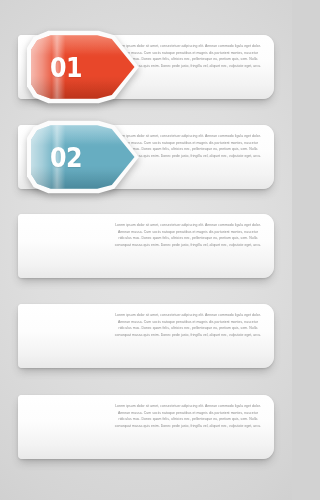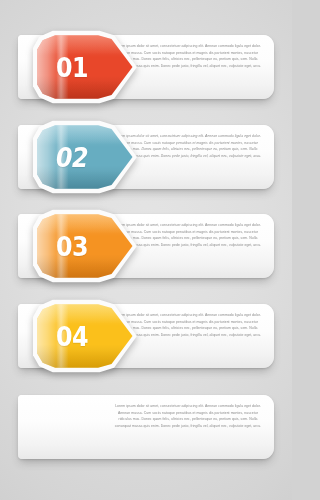--- a/index.html
+++ b/index.html
@@ -76,25 +76,26 @@
     line-height: 6.55px;
     letter-spacing: 0.06px;
     text-align: center;
     color: #8b8b8b;
     overflow: hidden;
   }
 
   
   .badge-wrap {
     position: absolute;
-    left: 33px;
+    left: 27px;
     top: -3px;
     width: 104px;
     height: 74px;
     filter: drop-shadow(0 3px 3.5px rgba(60,60,60,0.34));
+    padding-left: 8px;
   }
   
   .badge-outline {
     position: absolute;
     inset: 0;
     background: #fcfcfc;
     -webkit-clip-path: polygon(
         0% 24%, 6% 9%, 19% 1%,
         64% 1%, 78% 7%,
         100% 50%,
@@ -183,48 +184,38 @@
   <div class="row" style="top: 33px;">
     <div class="panel"></div>
     <div class="copy">Lorem ipsum dolor sit amet, consectetuer adipiscing elit. Aenean commodo ligula eget dolor. Aenean massa. Cum sociis natoque penatibus et magnis dis parturient montes, nascetur ridiculus mus. Donec quam felis, ultricies nec, pellentesque eu, pretium quis, sem. Nulla consequat massa quis enim. Donec pede justo, fringilla vel, aliquet nec, vulputate eget, arcu.</div>
     <div class="badge-wrap">
       <div class="badge-outline"></div>
       <div class="badge-face" style="background: linear-gradient(rgb(240, 106, 78) 0%, rgb(232, 71, 42) 30%, rgb(232, 71, 42) 70%, rgb(214, 59, 30) 100%);"></div>
       <div class="badge-num">01</div>
     </div>
   </div>
 
-  <div class="row" style="top: 123px; font-style: italic;">
+  <div class="row" style="top: 123px;">
     <div class="panel"></div>
     <div class="copy">Lorem ipsum dolor sit amet, consectetuer adipiscing elit. Aenean commodo ligula eget dolor. Aenean massa. Cum sociis natoque penatibus et magnis dis parturient montes, nascetur ridiculus mus. Donec quam felis, ultricies nec, pellentesque eu, pretium quis, sem. Nulla consequat massa quis enim. Donec pede justo, fringilla vel, aliquet nec, vulputate eget, arcu.</div>
     <div class="badge-wrap">
       <div class="badge-outline"></div>
       <div class="badge-face" style="background: linear-gradient(rgb(143, 198, 214) 0%, rgb(103, 173, 193) 30%, rgb(103, 173, 193) 70%, rgb(85, 156, 178) 100%);"></div>
       <div class="badge-num">02</div>
     </div>
   </div>
 
   <div class="row" style="top: 212px;">
     <div class="panel"></div>
     <div class="copy">Lorem ipsum dolor sit amet, consectetuer adipiscing elit. Aenean commodo ligula eget dolor. Aenean massa. Cum sociis natoque penatibus et magnis dis parturient montes, nascetur ridiculus mus. Donec quam felis, ultricies nec, pellentesque eu, pretium quis, sem. Nulla consequat massa quis enim. Donec pede justo, fringilla vel, aliquet nec, vulputate eget, arcu.</div>
-    <div class="badge-wrap">
-      <div class="badge-outline"></div>
-      <div class="badge-face" style="background: linear-gradient(rgb(251, 178, 85) 0%, rgb(245, 147, 34) 30%, rgb(245, 147, 34) 70%, rgb(236, 132, 18) 100%);"></div>
-      <div class="badge-num">03</div>
-    </div>
   </div>
 
   <div class="row" style="top: 302px;">
     <div class="panel"></div>
     <div class="copy">Lorem ipsum dolor sit amet, consectetuer adipiscing elit. Aenean commodo ligula eget dolor. Aenean massa. Cum sociis natoque penatibus et magnis dis parturient montes, nascetur ridiculus mus. Donec quam felis, ultricies nec, pellentesque eu, pretium quis, sem. Nulla consequat massa quis enim. Donec pede justo, fringilla vel, aliquet nec, vulputate eget, arcu.</div>
-    <div class="badge-wrap">
-      <div class="badge-outline"></div>
-      <div class="badge-face" style="background: linear-gradient(rgb(253, 212, 85) 0%, rgb(251, 192, 27) 30%, rgb(251, 192, 27) 70%, rgb(245, 178, 7) 100%);"></div>
-      <div class="badge-num">04</div>
-    </div>
   </div>
 
   <div class="row" style="top: 393px;">
     <div class="panel"></div>
     <div class="copy">Lorem ipsum dolor sit amet, consectetuer adipiscing elit. Aenean commodo ligula eget dolor. Aenean massa. Cum sociis natoque penatibus et magnis dis parturient montes, nascetur ridiculus mus. Donec quam felis, ultricies nec, pellentesque eu, pretium quis, sem. Nulla consequat massa quis enim. Donec pede justo, fringilla vel, aliquet nec, vulputate eget, arcu.</div>
   </div>
 
 </div>
 
 </body></html>

